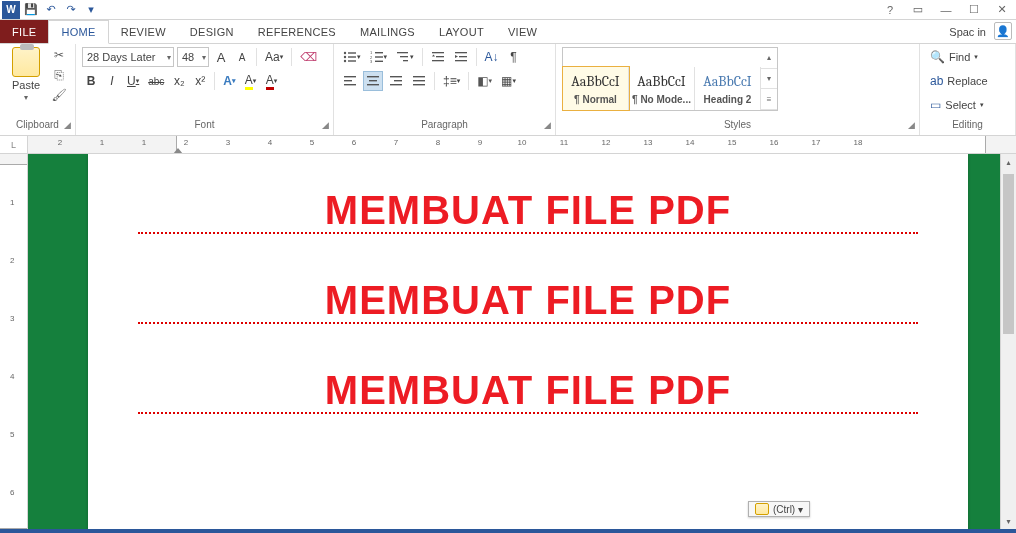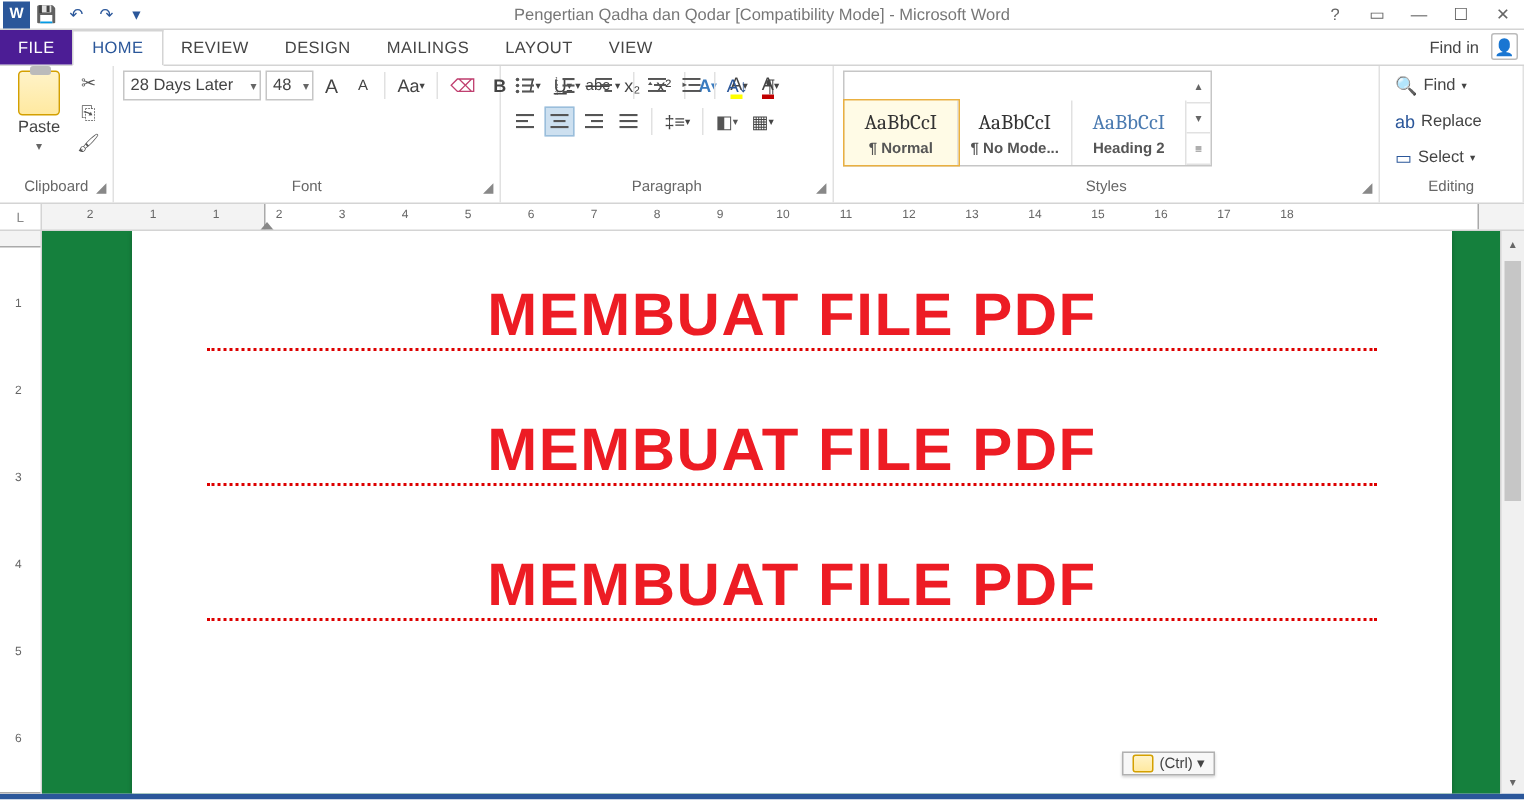--- a/index.html
+++ b/index.html
@@ -10,59 +10,59 @@
   .qat { display: flex; align-items: center; gap: 2px; padding-left: 2px; }
   .qat .word-icon { width: 18px; height: 18px; background: #2b579a; color: #fff; font-size: 10px; font-weight: bold; display: flex; align-items: center; justify-content: center; }
   .qat .ico { width: 18px; height: 18px; display: flex; align-items: center; justify-content: center; color: #2b579a; font-size: 11px; cursor: pointer; }
   .title-text { position: absolute; left: 50%; transform: translateX(-50%); color: #777; font-size: 11px; white-space: nowrap; }
   .winctrls { position: absolute; right: 0; display: flex; }
   .winctrls div { width: 28px; height: 20px; display: flex; align-items: center; justify-content: center; color: #666; font-size: 11px; cursor: pointer; }
 
   
   .tabrow { height: 24px; background: #fff; display: flex; align-items: stretch; border-bottom: 1px solid #d4d4d4; position: relative; }
   .tab { padding: 0 12px; display: flex; align-items: center; font-size: 11px; color: #444; cursor: pointer; letter-spacing: 0.3px; }
-  .tab.file { background: #4c1d95; color: #fff; }
+  .tab.file { background: #7f1d1d; color: #fff; }
   .tab.active { color: #2b579a; border: 1px solid #d4d4d4; border-bottom: 1px solid #fff; background: #fff; margin-bottom: -1px; }
   .signin { position: absolute; right: 30px; top: 0; height: 24px; display: flex; align-items: center; color: #444; font-size: 11px; }
   .user-ico { position: absolute; right: 4px; top: 2px; width: 18px; height: 18px; border: 1px solid #bbb; border-radius: 2px; color: #bbb; display:flex; align-items:center; justify-content:center; font-size:11px; }
 
   
   .ribbon { height: 92px; background: #fff; display: flex; border-bottom: 1px solid #d4d4d4; }
   .group { border-right: 1px solid #e1e1e1; display: flex; flex-direction: column; }
   .group .body { flex: 1; padding: 3px 6px; display: flex; align-items: flex-start; gap: 4px; }
   .group .label { height: 16px; font-size: 10px; color: #666; text-align: center; position: relative; }
   .group .label .dl { position: absolute; right: 4px; top: 1px; font-size: 9px; color: #888; cursor:pointer; }
 
   
   .clip-paste { width: 40px; display: flex; flex-direction: column; align-items: center; gap: 2px; cursor:pointer; }
   .clip-paste .pico { width: 28px; height: 30px; border: 1px solid #d4a000; background: linear-gradient(#fff3c8,#ffe9a0); border-radius: 3px; position:relative; }
   .clip-paste .pico:before { content:""; position:absolute; top:-4px; left:7px; width:14px; height:6px; background:#bbb; border-radius:2px; }
   .clip-side { display: flex; flex-direction: column; gap: 4px; }
   .smico { width: 18px; height: 16px; display:flex; align-items:center; justify-content:center; color:#555; cursor:pointer; font-size:12px; }
 
   
-  .fontbody { flex-direction: row; gap: 4px; text-align: right; }
+  .fontbody { flex-direction: column; gap: 4px; text-align: right; }
   .row { display: flex; align-items: center; gap: 3px; }
   .combo { border: 1px solid #c6c6c6; height: 20px; background: #fff; display: flex; align-items: center; padding: 0 4px; font-size: 11px; position: relative; }
   .combo .dd { position: absolute; right: 2px; color: #666; font-size: 8px; }
   .fontname { width: 92px; }
   .fontsize { width: 32px; }
   .btn { min-width: 18px; height: 20px; display: flex; align-items: center; justify-content: center; cursor: pointer; color: #444; border:1px solid transparent; padding:0 2px; font-size:12px; }
   .sep { width: 1px; height: 18px; background: #e1e1e1; margin: 0 2px; }
   .underline { text-decoration: underline; }
 
   
   .parabody { flex-direction: column; gap: 4px; }
   .ico-svg { width:14px; height:14px; }
   .btn.sel { background:#cde0f0; border:1px solid #9abedb; }
 
   
   .styles-body { padding: 3px 4px; }
   .style-gal { border: 1px solid #c6c6c6; height: 64px; display: flex; }
-  .style-item { width: 76px; border-right: 1px solid #e1e1e1; display: flex; flex-direction: column; align-items: center; justify-content: center; gap: 4px; cursor:pointer; padding:2px 0;margin-top:19px; }
+  .style-item { width: 66px; border-right: 1px solid #e1e1e1; display: flex; flex-direction: column; align-items: center; justify-content: center; gap: 4px; cursor:pointer; padding:2px 0;margin-top:19px; }
   .style-item.sel { outline: 1px solid #eab040; background:#fffbe6; }
   .style-prev { font-family: Cambria, serif; font-size: 14px; color: #333; }
   .style-prev.h { color:#4a7ab0; font-size:16px; }
   .style-name { font-size: 10px; color: #555; white-space:nowrap; overflow:hidden; max-width:62px;font-weight:bold; }
   .style-scroll { width: 16px; display:flex; flex-direction:column; }
   .style-scroll div { flex:1; border-bottom:1px solid #e1e1e1; display:flex; align-items:center; justify-content:center; font-size:8px; cursor:pointer; color:#666; }
 
   
   .editbody { flex-direction: column; gap: 2px; align-items: stretch; }
   .ed-item { display:flex; align-items:center; gap:4px; height:20px; padding:0 4px; cursor:pointer; font-size:11px; white-space:nowrap; }
@@ -100,39 +100,39 @@
 <body>
 
 <div class="titlebar">
   <div class="qat">
     <div class="word-icon">W</div>
     <div class="ico">💾</div>
     <div class="ico">↶</div>
     <div class="ico">↷</div>
     <div class="ico">▾</div>
   </div>
-  <div class="title-text">Pengertian Qadha dan Qodar [Compatibility Mode] - Microsoft Word</div>
   <div class="winctrls">
     <div>?</div>
     <div>▭</div>
     <div>—</div>
     <div>☐</div>
     <div>✕</div>
   </div>
 </div>
 
 <div class="tabrow">
   <div class="tab file">FILE</div>
   <div class="tab active">HOME</div>
   <div class="tab">REVIEW</div>
   <div class="tab">DESIGN</div>
+  <div class="tab">REFERENCES</div>
   <div class="tab">MAILINGS</div>
   <div class="tab">LAYOUT</div>
   <div class="tab">VIEW</div>
-  <div class="signin">Find in</div>
+  <div class="signin">Spac in</div>
   <div class="user-ico">👤</div>
 </div>
 
 <div class="ribbon">
 
   <div class="group" style="width:76px">
     <div class="body">
       <div class="clip-paste">
         <div class="pico"></div>
         <div style="font-size:11px">Paste</div>

